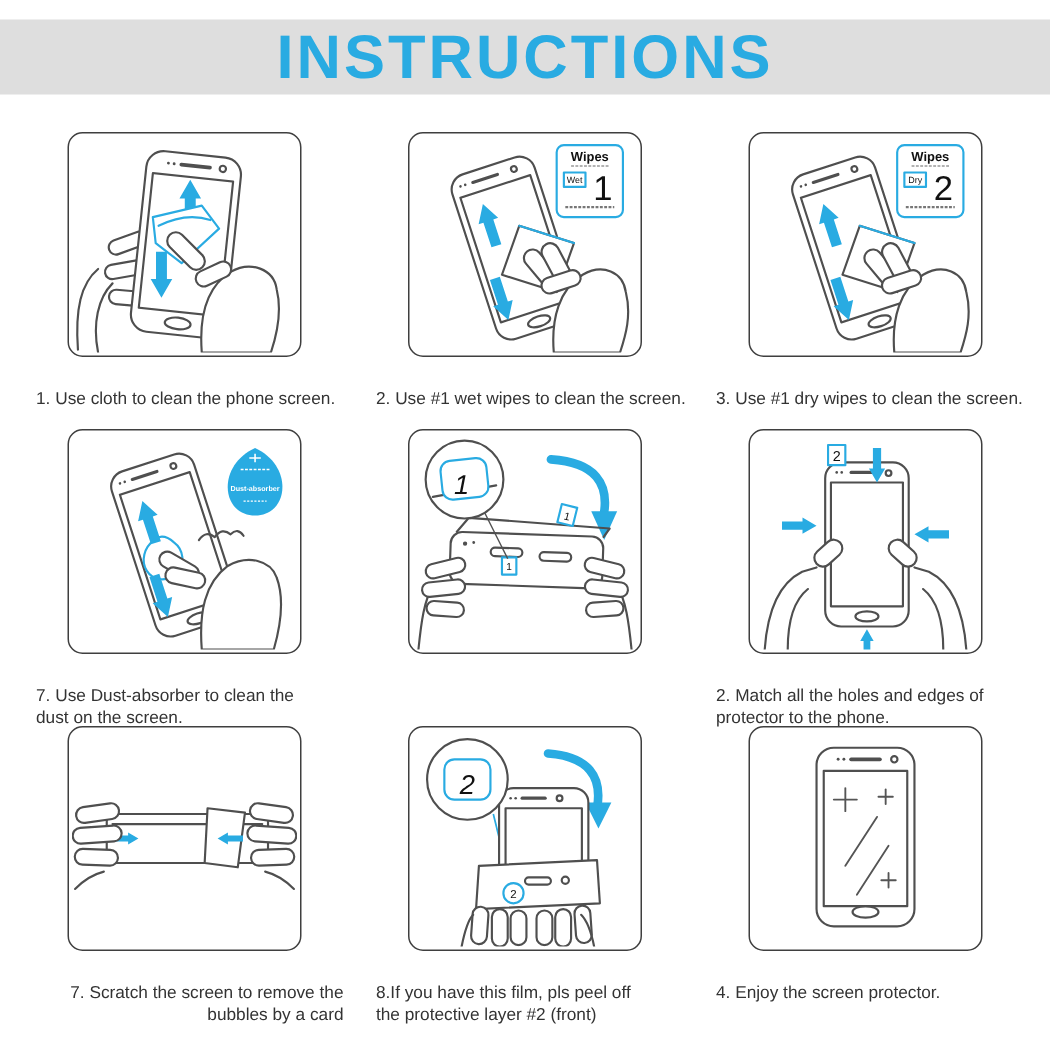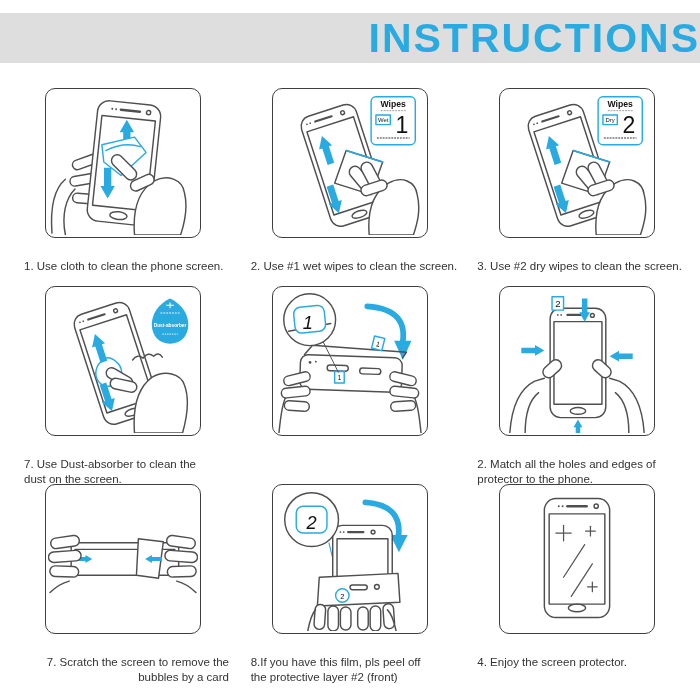--- a/index.html
+++ b/index.html
@@ -1,18 +1,18 @@
 <!DOCTYPE html>
 <html><head>
 <meta charset="utf-8">
 <style>
   html,body{margin:0;padding:0;}
   body{width:700px;height:700px;background:#fff;overflow:hidden;
        font-family:"Liberation Sans",sans-serif;}
-  .band{margin-top:13px;height:50px;background:#dedede;text-align:right;}
+  .band{margin-top:13px;height:50px;background:#dedede;text-align:center;}
   .band h1{margin:0;line-height:50px;font-size:41px;font-weight:bold;
            letter-spacing:2px;color:#29abe2;}
   .grid{display:grid;grid-template-columns:repeat(3,1fr);grid-auto-rows:189px;
         row-gap:9px;padding:0 10px;margin-top:25px;}
   .panel{width:156px;height:150px;border:1.5px solid #3f3f3f;border-radius:10px;
          margin:0 auto;background:#fff;box-sizing:border-box;padding:2px;}
   .caption{font-size:11.5px;color:#333;line-height:1.3;margin:21px 0 0 14px;}
   .nw{white-space:nowrap;}
   .w4{max-width:192px;} .w6{max-width:200px;} .w7{max-width:205px;text-align:right;} .w8{max-width:178px;}
   svg.ill{width:100%;height:100%;display:block;}
@@ -135,21 +135,21 @@
             <path d="M74,62 L112,74" class="ln cy" stroke-width="2"></path>
           </g>
           <g class="ln">
             <rect x="84" y="76" width="30" height="12" rx="6" class="wf" transform="rotate(50 84 76)"></rect>
             <rect x="98" y="72" width="30" height="12" rx="6" class="wf" transform="rotate(62 98 72)"></rect>
             <path d="M98,150 C96,126 102,106 118,96 C132,88 146,94 148,108 C152,124 148,138 144,150 Z" class="wf"></path>
             <rect x="88" y="100" width="28" height="11" rx="5.5" class="wf" transform="rotate(-18 88 100)"></rect>
           </g>
         </svg>
       </div>
-      <div class="caption nw">3. Use #2 dry wipes to clean the screen.</div>
+      <div class="caption nw">3. Use #1 dry wipes to clean the screen.</div>
     </div>
 
     <div class="cell">
       <div class="panel">
         <svg class="ill" viewBox="0 0 156 150">
           <g>
             <path d="M127,10 C114,16 108,27 108,37 C108,49 116,57 127,57 C138,57 146,49 146,37 C146,27 140,16 127,10 Z" class="cyf"></path>
             <path d="M123,17 L131,17 M127,14 L127,20" stroke="#fff" stroke-width="1.1" fill="none"></path>
             <line x1="117" y1="25" x2="137" y2="25" stroke="#fff" stroke-width="0.9" stroke-dasharray="2 1"></line>
             <text x="127" y="40" font-size="5" fill="#fff" text-anchor="middle" font-weight="bold">Dust-absorber</text>

